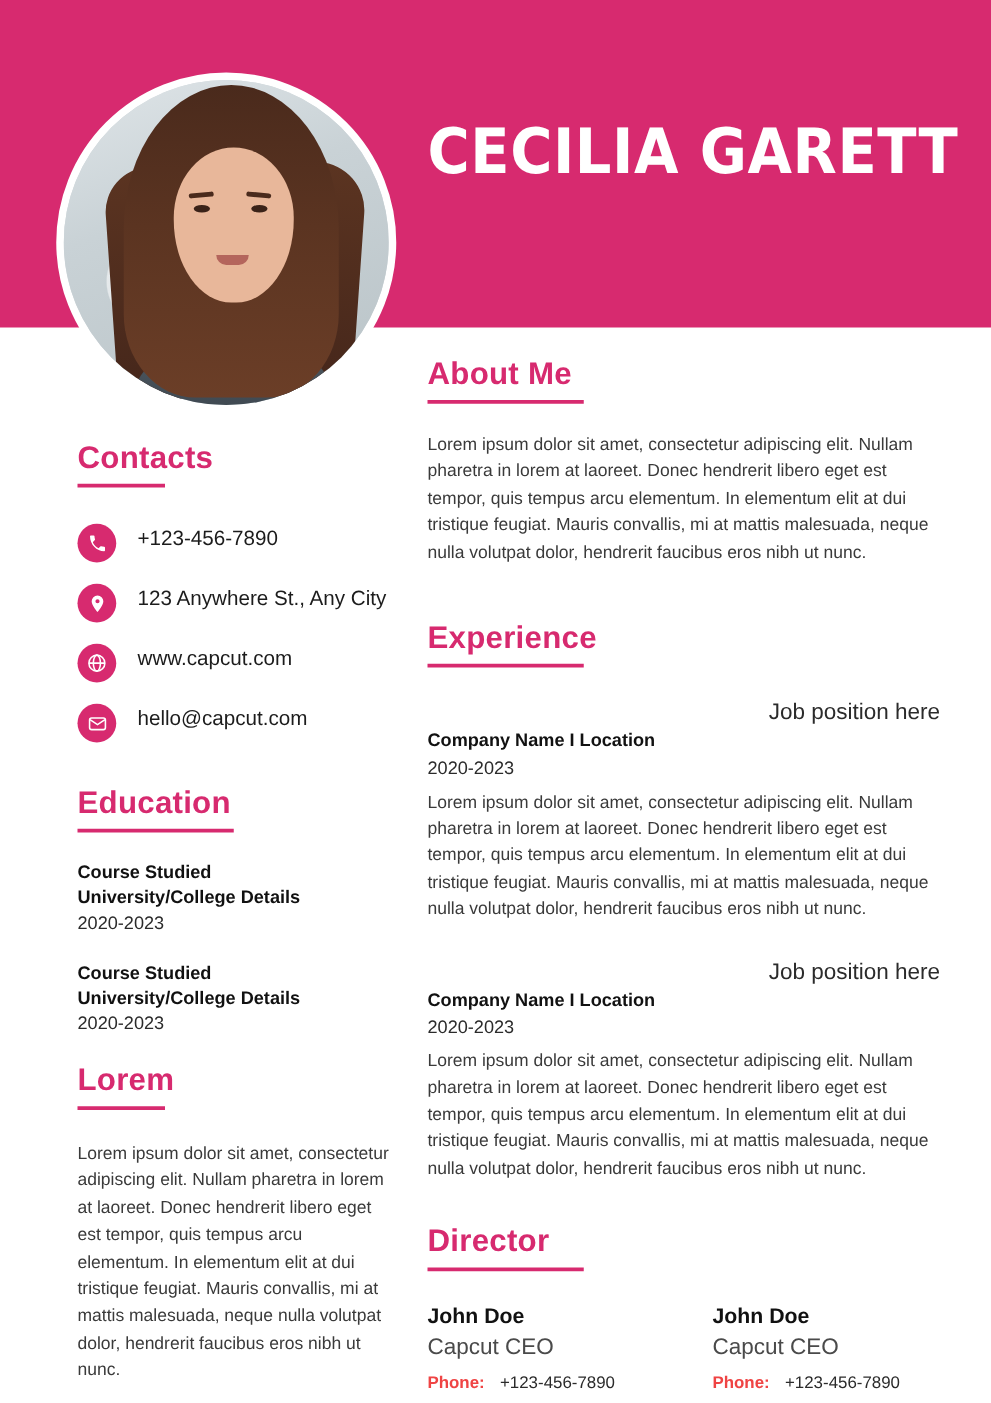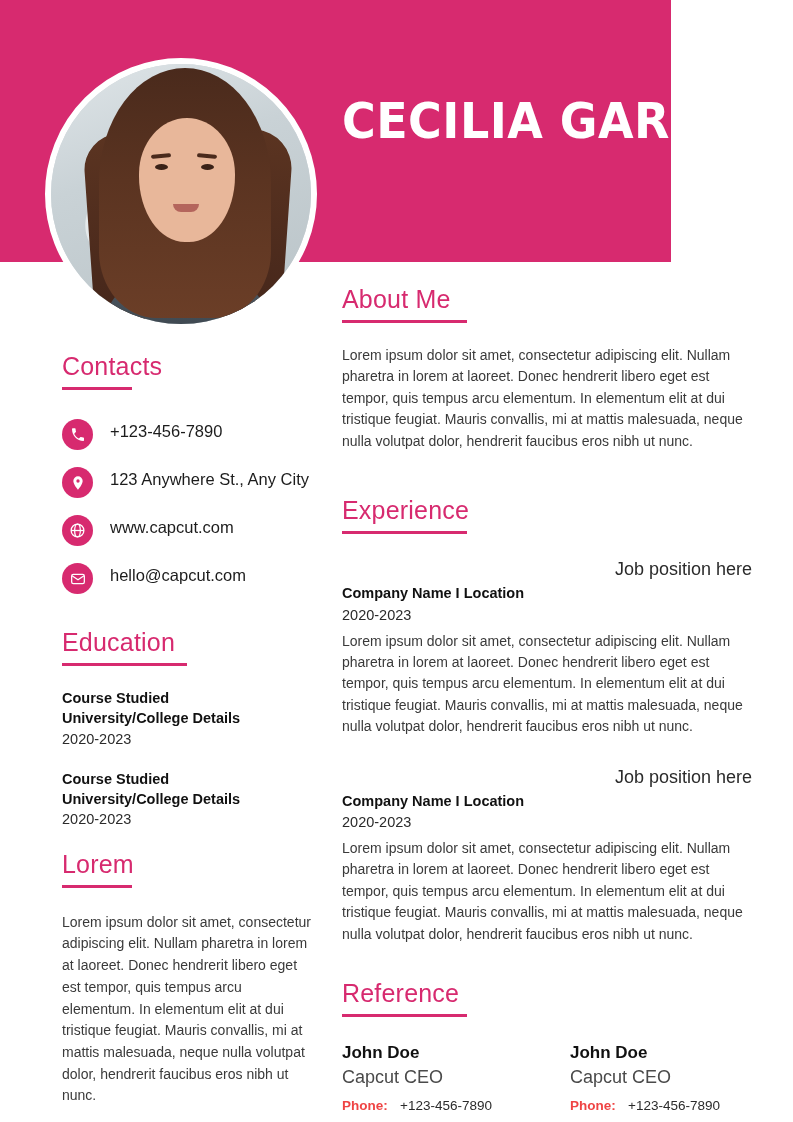--- a/index.html
+++ b/index.html
@@ -12,21 +12,21 @@
     position: relative;
     width: 793px; height: 1122px;
     background: #ffffff;
     overflow: hidden;
   }
 
   
   .header {
     position: absolute;
     top: 0; left: 0;
-    width: 671px; height: 262px;
+    width: 793px; height: 262px;
     background: #d72a6f;
   }
   .header-text {
     position: absolute;
     left: 342px; top: 95px;
     width: 420px;
   }
   .name {
     font-family: "DejaVu Sans", sans-serif;
     font-weight: bold;
@@ -128,21 +128,21 @@
   }
   .right-col {
     position: absolute;
     left: 342px; top: 285px;
     width: 410px;
   }
 
   
   .sec-title {
     font-size: 25px;
-    font-weight: normal;
+    font-weight: bold;
     color: #d72a6f;
     letter-spacing: 0.2px;
   }
   .sec-rule {
     width: 70px; height: 3px;
     background: #d72a6f;
     margin-top: 6px;
   }
   .sec-rule.wide { width: 125px; }
 
@@ -379,21 +379,21 @@
 
       <div class="job">
         <div class="job-position">Job position here</div>
         <div class="job-company">Company Name I Location</div>
         <div class="job-years">2020-2023</div>
         <div class="job-desc">Lorem ipsum dolor sit amet, consectetur adipiscing elit. Nullam pharetra in lorem at laoreet. Donec hendrerit libero eget est tempor, quis tempus arcu elementum. In elementum elit at dui tristique feugiat. Mauris convallis, mi at mattis malesuada, neque nulla volutpat dolor, hendrerit faucibus eros nibh ut nunc.</div>
       </div>
     </div>
 
     <div style="margin-top:34px">
-      <div class="sec-title">Reference</div>
+      <div class="sec-title">Director</div>
       <div class="sec-rule wide"></div>
 
       <div class="ref-wrap">
 
         <div class="ref-col">
           <div class="ref-name">John Doe</div>
           <div class="ref-title">Capcut CEO</div>
           <div class="ref-line">
             <span class="ref-key">Phone:</span>
             <span>+123-456-7890</span>

